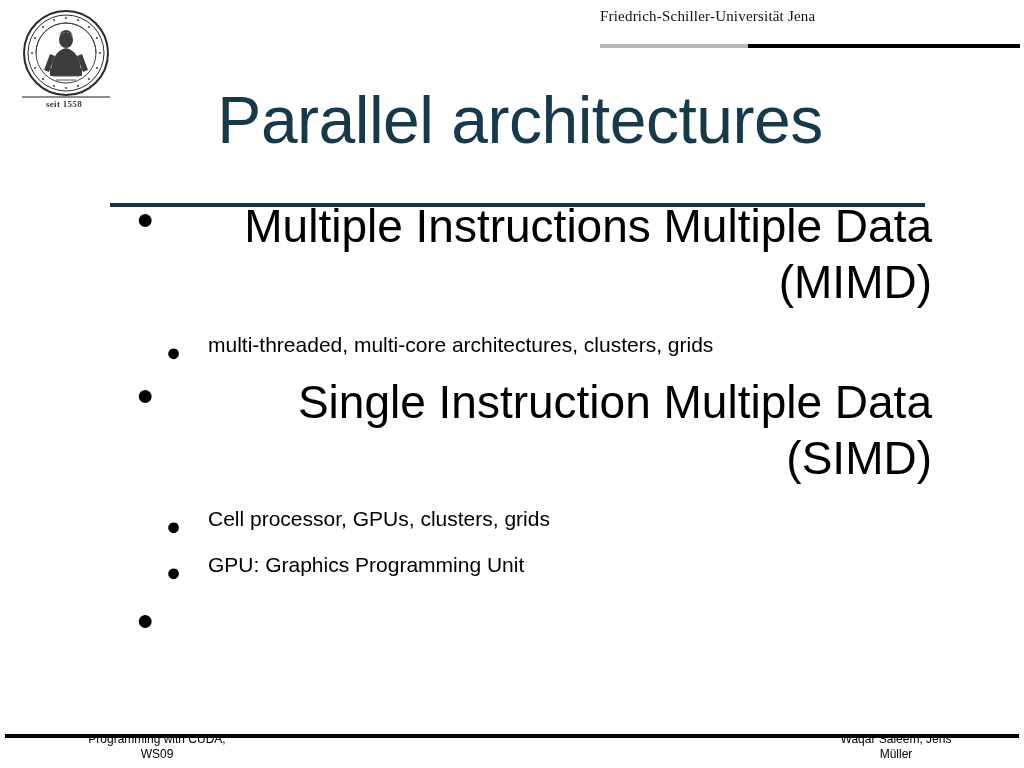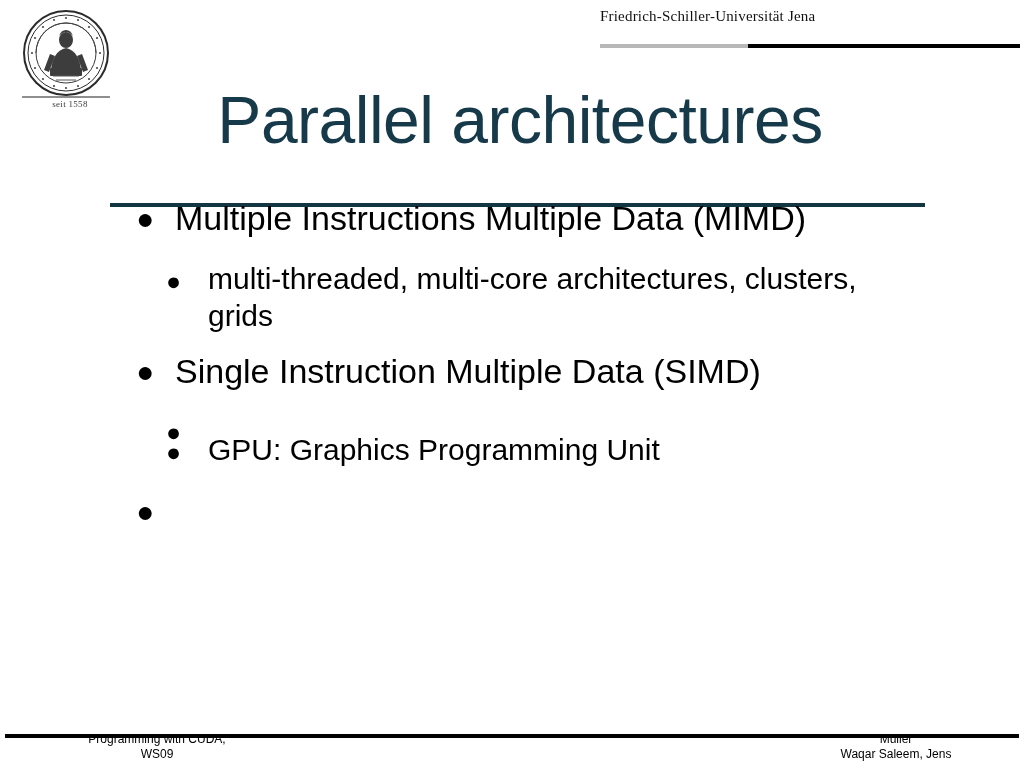--- a/index.html
+++ b/index.html
@@ -49,28 +49,29 @@
   .seal-rule {
     position: absolute;
     left: 22px;
     top: 96px;
     width: 88px;
     height: 2px;
     background: #8e8e8e;
   }
   .seal-caption {
     position: absolute;
-    left: 26px;
+    left: 20px;
     top: 99px;
     width: 88px;
     text-align: center;
     font-family: "Liberation Serif", serif;
     font-size: 9px;
     color: #3a3a3a;
     letter-spacing: 0.3px;
+    font-weight: bold;
   }
 
   
   .slide-title {
     position: absolute;
     left: 110px;
     top: 86px;
     width: 820px;
     font-size: 66px;
     line-height: 1.05;
@@ -113,34 +114,35 @@
   
   .lvl1 { margin-left: 0; }
   .lvl1 .marker {
     left: 136px;
     top: 6px;
     font-size: 30px;
   }
   .lvl1 .text {
     margin-left: 175px;
     margin-right: 92px;
-    font-size: 34px;
+    font-size: 46px;
     line-height: 1.22;
+    text-align: right;
   }
 
   
   .lvl2 .marker {
     left: 166px;
     top: 8px;
     font-size: 25px;
   }
   .lvl2 .text {
     margin-left: 208px;
     margin-right: 110px;
-    font-size: 30px;
+    font-size: 21px;
     line-height: 1.22;
   }
 
   .gap-a { height: 22px; }
   .gap-b { height: 16px; }
   .gap-c { height: 20px; }
   .gap-d { height: 20px; }
   .gap-e { height: 22px; }
 
   
@@ -246,20 +248,21 @@
 
   <div class="bullet-row lvl1">
     <span class="marker">●</span>
     <span class="text">Single Instruction Multiple Data (SIMD)</span>
   </div>
 
   <div class="gap-c"></div>
 
   <div class="bullet-row lvl2">
     <span class="marker">●</span>
+    <span class="text">Cell processor, GPUs, clusters, grids</span>
   </div>
 
   <div class="gap-d"></div>
 
   <div class="bullet-row lvl2">
     <span class="marker">●</span>
     <span class="text">GPU: Graphics Programming Unit</span>
   </div>
 
   <div class="gap-e"></div>
@@ -271,15 +274,15 @@
 </div>
 
 <div class="footer-rule"></div>
 
 <div class="footer-left">
   <span class="footer-line">Programming with CUDA,</span>
   <span class="footer-line">WS09</span>
 </div>
 
 <div class="footer-right">
+  <span class="footer-line">Waqar Saleem, Jens</span>
   <span class="footer-line">Müller</span>
-  <span class="footer-line">Waqar Saleem, Jens</span>
 </div>
 
 </body></html>

